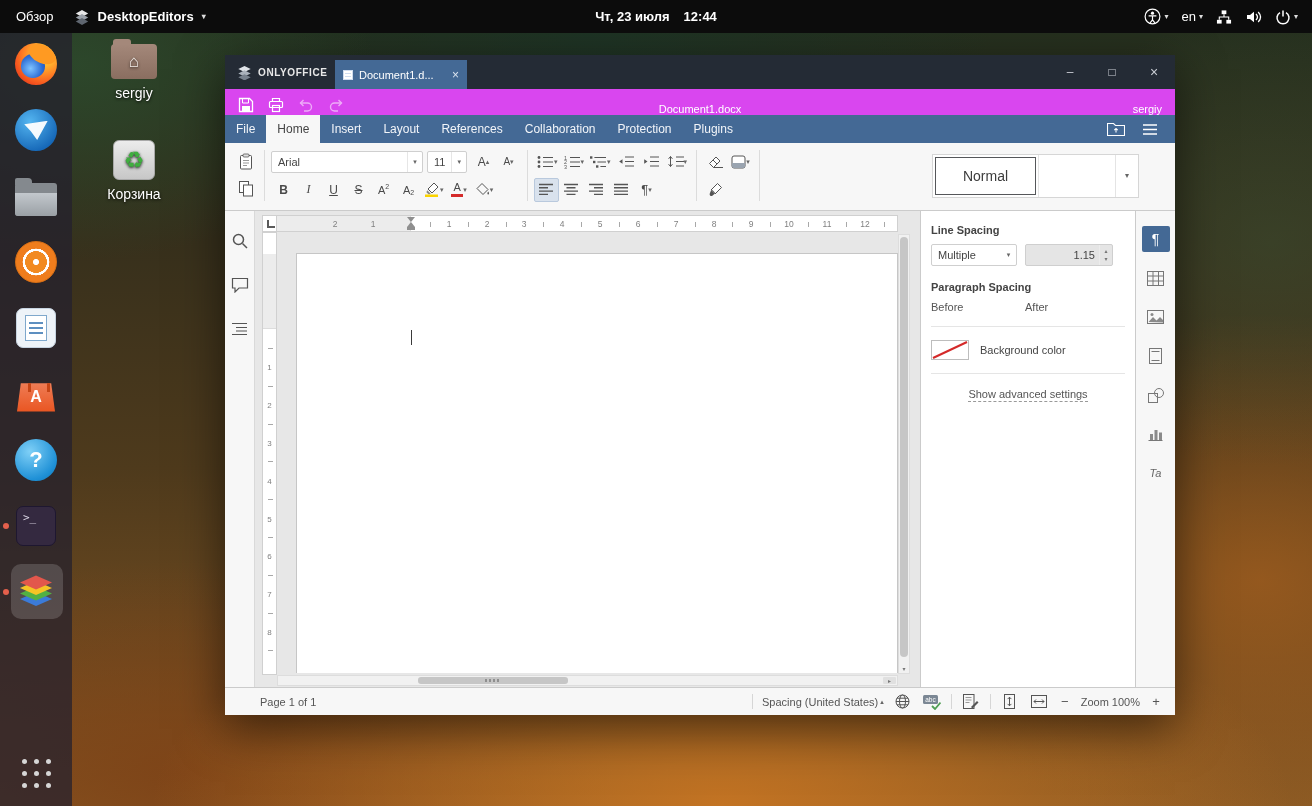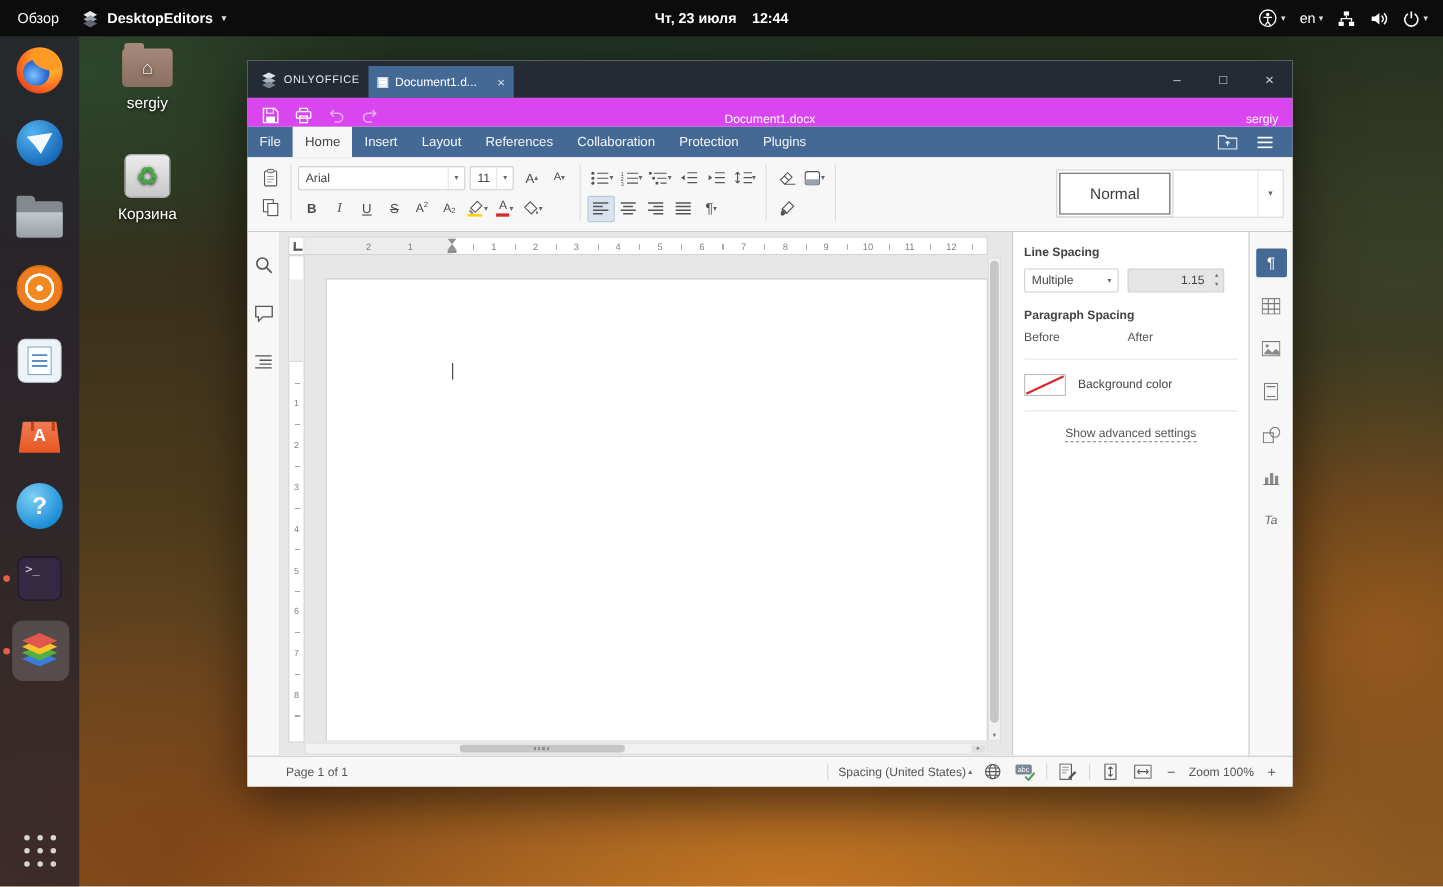--- a/index.html
+++ b/index.html
@@ -48,21 +48,21 @@
 .dock-bottom{margin-top:auto;margin-bottom:18px}
 
 .dicon{position:absolute;width:80px;left:94px;text-align:center;color:#fff;font-size:14px;text-shadow:0 1px 3px rgba(0,0,0,.9);z-index:10}
 .di-home-ic{width:46px;height:35px;margin:0 auto;background:linear-gradient(#a4887a,#8a6e60);border-radius:4px;position:relative;display:flex;align-items:center;justify-content:center;color:#f3ece8;font-size:17px}
 .di-home-ic::before{content:"";position:absolute;top:-5px;left:2px;width:18px;height:6px;background:#a4887a;border-radius:3px 3px 0 0}
 .di-trash-ic{width:42px;height:40px;margin:0 auto;background:linear-gradient(#ececec,#c7c7c7);border:1px solid #a9a9a9;border-radius:6px;display:flex;align-items:center;justify-content:center;color:#3fae3f;font-size:23px}
 .dicon .dlabel{display:block;margin-top:6px}
 
 .win{position:absolute;left:225px;top:55px;width:950px;height:660px;background:#f7f7f7;box-shadow:0 14px 44px rgba(0,0,0,.55);display:flex;flex-direction:column;z-index:30;font-size:11px;color:#444}
 .titlebar{height:34px;background:#242b35;position:relative;display:flex;align-items:flex-end;flex:none}
-.brand{position:absolute;left:12px;top:0;height:100%;display:flex;align-items:center;gap:6px;color:#e8e8e8;font-size:10px;font-weight:normal;letter-spacing:.6px}
+.brand{position:absolute;left:12px;top:0;height:100%;display:flex;align-items:center;gap:6px;color:#e8e8e8;font-size:10px;font-weight:bold;letter-spacing:.6px}
 .doc-tab{margin-left:110px;width:132px;height:29px;background:#446995;color:#fff;display:flex;align-items:center;gap:6px;padding:0 8px}
 .tab-doc-ic{width:10px;height:10px;border:1px solid #cfdcef;background:linear-gradient(#fff 0 0) no-repeat;position:relative;flex:none}
 .tab-doc-ic::after{content:"";position:absolute;left:1px;right:1px;top:2px;height:5px;background:repeating-linear-gradient(#cfdcef 0 1px,transparent 1px 3px)}
 .tab-title{flex:1;white-space:nowrap;overflow:hidden}
 .tab-close{font-size:12px;color:#dbe4f0}
 .win-controls{position:absolute;right:0;top:0;height:100%;display:flex}
 .wc{width:42px;height:100%;display:flex;align-items:center;justify-content:center;color:#c9cdd4;font-size:12px}
 .hdrbar{height:26px;background:#d946ef;display:flex;align-items:flex-end;position:relative;color:#fff;flex:none}
 .hdr-icons{display:flex;gap:3px;padding-left:7px}
 .hdr-btn{width:27px;height:21px;display:flex;align-items:center;justify-content:center;border-radius:2px}
@@ -85,21 +85,21 @@
 .rb-letter{font-size:12px;color:#4a4a4a}
 .b-b{font-weight:bold}.b-i{font-style:italic;font-family:"Liberation Serif",serif}.b-u{text-decoration:underline}.b-s{text-decoration:line-through}
 .supsub{position:relative;font-size:11px}
 .supsub .mini{font-size:7px;position:relative}
 .fontcolor{display:flex;flex-direction:column;align-items:center;line-height:1}
 .fontcolor .bar{width:12px;height:3px;margin-top:1px}
 .combo{height:22px;background:#fff;border:1px solid #cfcfcf;border-radius:2px;display:flex;align-items:stretch;font-size:11px;color:#444}
 .combo .cval{padding:0 6px;display:flex;align-items:center;flex:1;white-space:nowrap}
 .combo .ccaret{width:15px;display:flex;align-items:center;justify-content:center;font-size:7px;color:#666;border-left:1px solid #e6e6e6}
 .combo.font{width:152px}.combo.size{width:40px;margin-left:4px;margin-right:4px}
-.styles{margin-left:auto;margin-right:0;display:flex;height:44px;background:#fff;border:1px solid #d6d6d6}
+.styles{margin-left:auto;margin-right:28px;display:flex;height:44px;background:#fff;border:1px solid #d6d6d6}
 .style-cell{display:flex;align-items:center;justify-content:center;border-right:1px solid #e4e4e4;color:#3c3c3c}
 .style-cell.c1{width:106px;font-size:14px;box-shadow:inset 0 0 0 2px #fff,inset 0 0 0 3px #55575a}
 .style-cell.c2{width:110px;font-size:12px}
 .style-cell.c3{width:76px;border-right:none}
 .styles-caret{width:23px;border-left:1px solid #e4e4e4;display:flex;align-items:center;justify-content:center;color:#666;font-size:8px}
 
 .main{flex:1;display:flex;min-height:0}
 .lefttools{width:30px;background:#f7f7f7;border-right:1px solid #d9d9d9;display:flex;flex-direction:column;align-items:center;padding-top:18px;gap:20px;flex:none}
 .lt-btn{width:24px;height:24px;display:flex;align-items:center;justify-content:center}
 .canvas-zone{flex:1;background:#e7e7e7;display:flex;flex-direction:column;min-width:0;position:relative}

